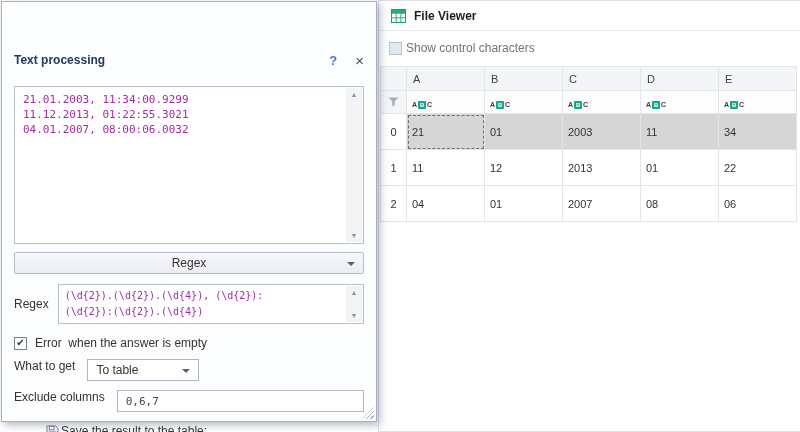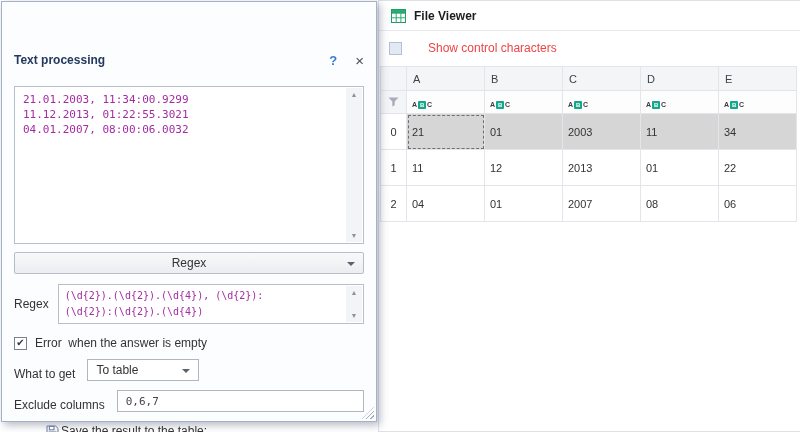--- a/index.html
+++ b/index.html
@@ -5,22 +5,22 @@
   * { margin:0; padding:0; box-sizing:border-box; }
   html,body { width:800px; height:432px; }
   body { font-family:"Liberation Sans",sans-serif; background:#ffffff; position:relative; overflow:hidden; }
 
   
   .file-viewer { position:absolute; left:378px; top:0; right:0; bottom:0; background:#fff;
                  border:1px solid #dde1e8; border-right:none; }
   .fv-titlebar { height:30px; display:flex; align-items:center; gap:8px; padding:12px 12px;
                  border-bottom:1px solid #e7eaef; }
   .fv-title { font-weight:bold; font-size:12px; color:#1d1d1f; }
-  .fv-controls { height:24px; display:flex; align-items:center; gap:26px; padding:0 10px; margin-top:5px;
-                 font-size:12px; color:#ef4444; }
+  .fv-controls { height:24px; display:flex; align-items:center; gap:4px; padding:0 10px; margin-top:5px;
+                 font-size:12px; color:#737373; }
   .cb-unchecked { width:13px; height:13px; background:#e2e9f2; border:1px solid #b3c1d1; display:inline-block; }
   .grid-wrap { margin-top:6px; }
   table.grid-table { border-collapse:collapse; margin-left:1px; table-layout:fixed; }
   .grid-table th, .grid-table td { border:1px solid #e2e5ea; font-weight:normal; overflow:hidden; }
   .grid-table thead tr.colrow th { background:#f4f5f7; color:#3d4248; font-size:11px; text-align:left;
                  padding:4px 6px; height:24px; }
   .grid-table th.corner { width:26px; background:#f4f5f7; }
   .grid-table thead th.colhead { width:78px; }
   .grid-table thead tr.typerow th { height:22px; background:#fdfdfe; padding:2px 5px; text-align:left; }
   .grid-table thead tr.typerow th.corner { background:#f4f5f7; text-align:center; }
@@ -62,21 +62,21 @@
   .regex-text { position:absolute; top:3px; left:6px; right:18px; bottom:3px;
                 font-family:"DejaVu Sans Mono",monospace; font-size:10px; line-height:16px;
                 color:#a32ba3; white-space:pre-wrap; }
 
   .check-row { display:flex; align-items:center; gap:8px; margin-top:12px; font-size:12px; color:#333; }
   .check-row span.lbl { white-space:pre; }
   .checkbox { width:13px; height:13px; border:1px solid #7b828e; background:#fff; flex:0 0 auto;
               display:inline-flex; align-items:center; justify-content:center; }
   .checkbox .mark { font-family:"DejaVu Sans",sans-serif; font-size:10px; color:#30363f; line-height:1; margin-top:-1px; }
 
-  .field-row { display:flex; align-items:flex-end; margin-top:9px; font-size:12px; color:#333; gap:12px; }
+  .field-row { display:flex; align-items:flex-start; margin-top:9px; font-size:12px; color:#333; gap:12px; }
   .combo { position:relative; height:22px; border:1px solid #b0b6c0; border-radius:0; background:#fff;
            display:flex; align-items:center; padding:0 22px 0 8px; font-size:12px; color:#333; cursor:pointer; }
   .what-combo { width:112px; }
   .text-input { flex:1; height:22px; border:1px solid #b0b6c0; background:#fff; display:flex; align-items:center;
                 padding:0 8px; font-family:"DejaVu Sans Mono",monospace; font-size:11px; color:#47424e; }
   .save-row { display:flex; align-items:center; gap:2px; margin-top:12px; font-size:12px; color:#333;margin-left:32px; }
   .table-combo { margin-top:8px; }
 
   .resize-grip { position:absolute; right:2px; bottom:2px; width:12px; height:12px; cursor:nwse-resize;
                  background:repeating-linear-gradient(135deg, transparent 0 2px, #a8aeb8 2px 3px);

